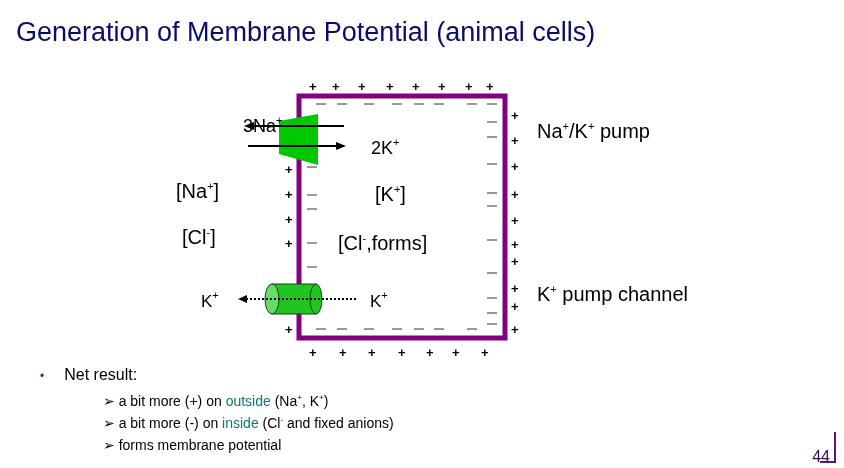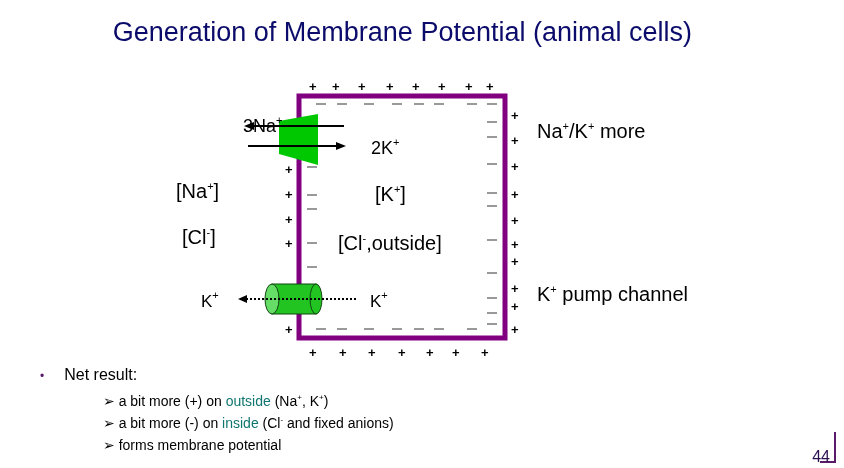--- a/index.html
+++ b/index.html
@@ -1,19 +1,19 @@
 <!DOCTYPE html>
 <html><head>
 <meta charset="utf-8">
 <style>
   html, body { margin:0; padding:0; }
   body { width:844px; height:468px; background:#ffffff; position:relative; overflow:hidden;
          font-family:"Liberation Sans", sans-serif; color:#000; }
   .abs { position:absolute; white-space:nowrap; }
-  .title { left:8px; width:684px; top:17px; text-align:right; font-size:27px; color:#0b0b6b; }
+  .title { left:16px; width:684px; top:17px; text-align:left; font-size:27px; color:#0b0b6b; }
   .lbl { font-size:20px; color:#000; }
   .lbl sup { font-size:11px; vertical-align:8px; }
   svg.diag { position:absolute; left:0; top:0; }
   .bullet-row { position:absolute; white-space:nowrap; }
   .blue { color:#0f766e; }
   .pg { right:14px; top:448px; font-size:16px; color:#2a1050; }
   .pgline { position:absolute; right:8px; top:432px; width:2px; height:30px; background:#5a1a6a; }
   .pgline2 { position:absolute; right:8px; top:461px; width:16px; height:2px; background:#5a1a6a; }
 </style>
 </head>
@@ -106,24 +106,24 @@
       <line x1="434" y1="329" x2="444" y2="329"></line>
     <line x1="467" y1="329" x2="477" y2="329"></line>
   </g>
 </svg>
 
 <div class="abs lbl" style="left:196px;top:114px;font-size:18px;margin-left:47px;"><span>3Na</span><sup>+</sup></div>
 <div class="abs lbl" style="left:371px;top:136px;font-size:18px;"><span>2K</span><sup>+</sup></div>
 <div class="abs lbl" style="left:176px;top:180px;text-align:right;"><span>[Na</span><sup>+</sup><span>]</span></div>
 <div class="abs lbl" style="left:182px;top:226px;"><span>[Cl</span><sup>-</sup><span>]</span></div>
 <div class="abs lbl" style="left:375px;top:183px;"><span>[K</span><sup>+</sup><span>]</span></div>
-<div class="abs lbl" style="left:338px;top:232px;"><span>[Cl</span><sup>-</sup><span>,outside]</span></div>
+<div class="abs lbl" style="left:338px;top:232px;"><span>[Cl</span><sup>-</sup><span>,forms]</span></div>
 <div class="abs lbl" style="left:201px;top:289px;font-size:17px;"><span>K</span><sup>+</sup></div>
 <div class="abs lbl" style="left:370px;top:289px;font-size:17px;"><span>K</span><sup>+</sup></div>
-<div class="abs lbl" style="left:537px;top:120px;"><span>Na</span><sup>+</sup><span>/K</span><sup>+</sup><span> more</span></div>
+<div class="abs lbl" style="left:537px;top:120px;"><span>Na</span><sup>+</sup><span>/K</span><sup>+</sup><span> pump</span></div>
 <div class="abs lbl" style="left:537px;top:283px;"><span>K</span><sup>+</sup><span> pump channel</span></div>
 
 <div>
   <div class="bullet-row" style="left:40px;top:366px;font-size:16px;text-align:center;">
     <span style="color:#5a1a6a;font-size:12px;">•</span><span style="display:inline-block;width:20px;"></span><span>Net result:</span>
   </div>
   <div class="bullet-row" style="left:103px;top:393px;font-size:14px;">
     <span>➢ </span><span>a bit more (+) on </span><span class="blue">outside</span><span> (Na</span><sup style="font-size:8px">+</sup><span>, K</span><sup style="font-size:8px">+</sup><span>)</span>
   </div>
   <div class="bullet-row" style="left:103px;top:415px;font-size:14px;">

